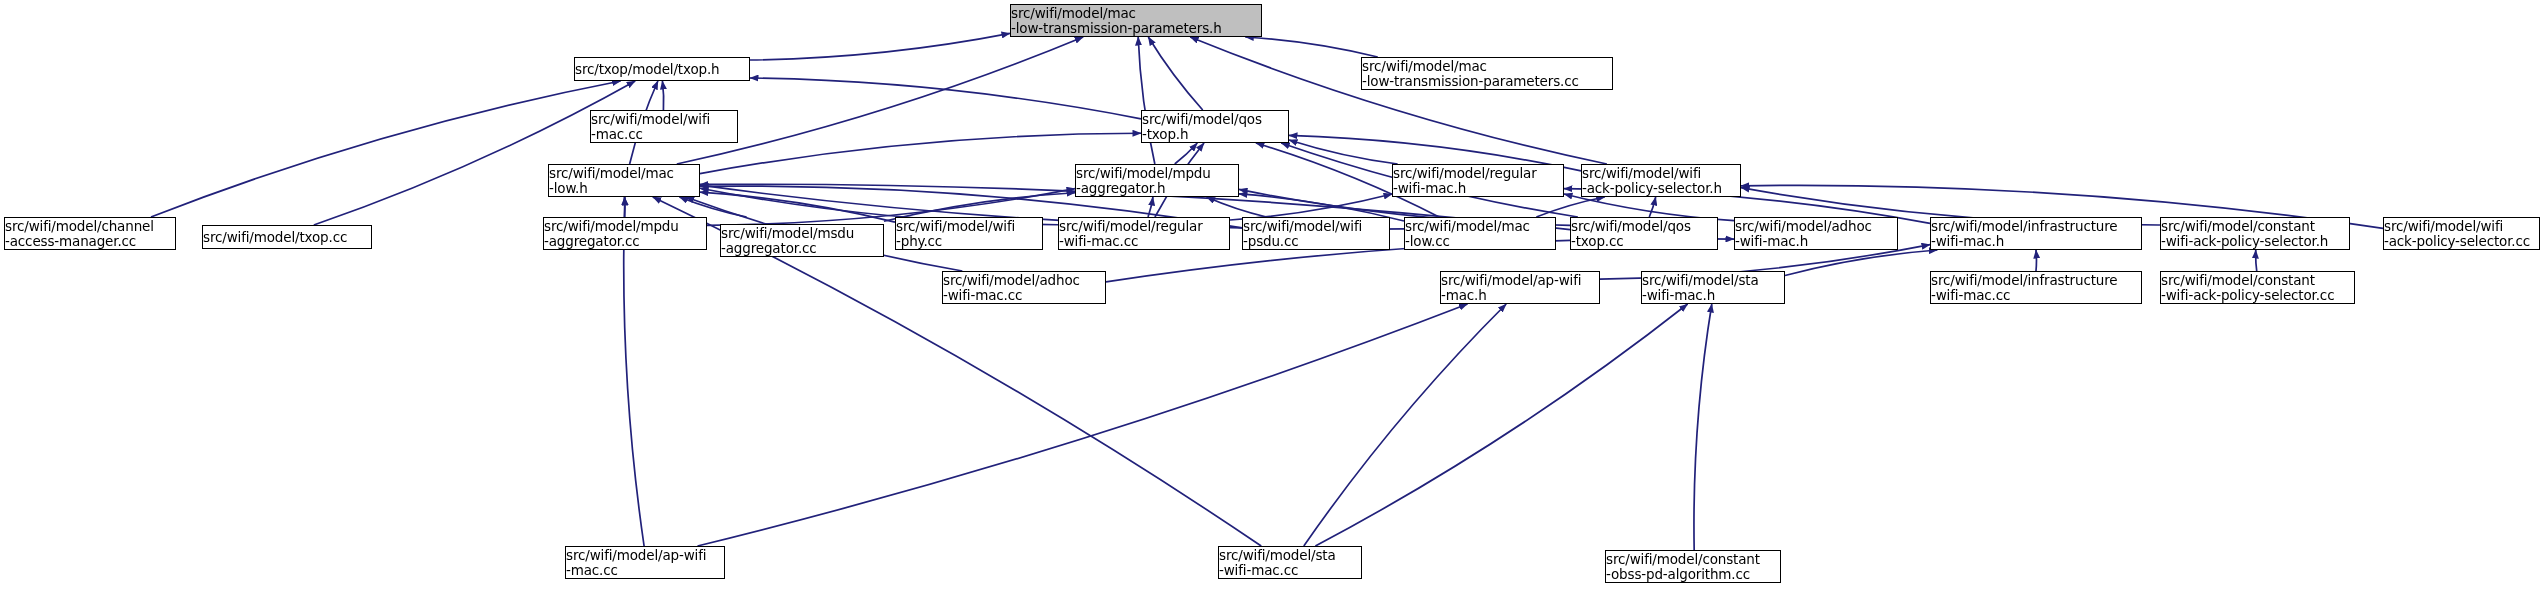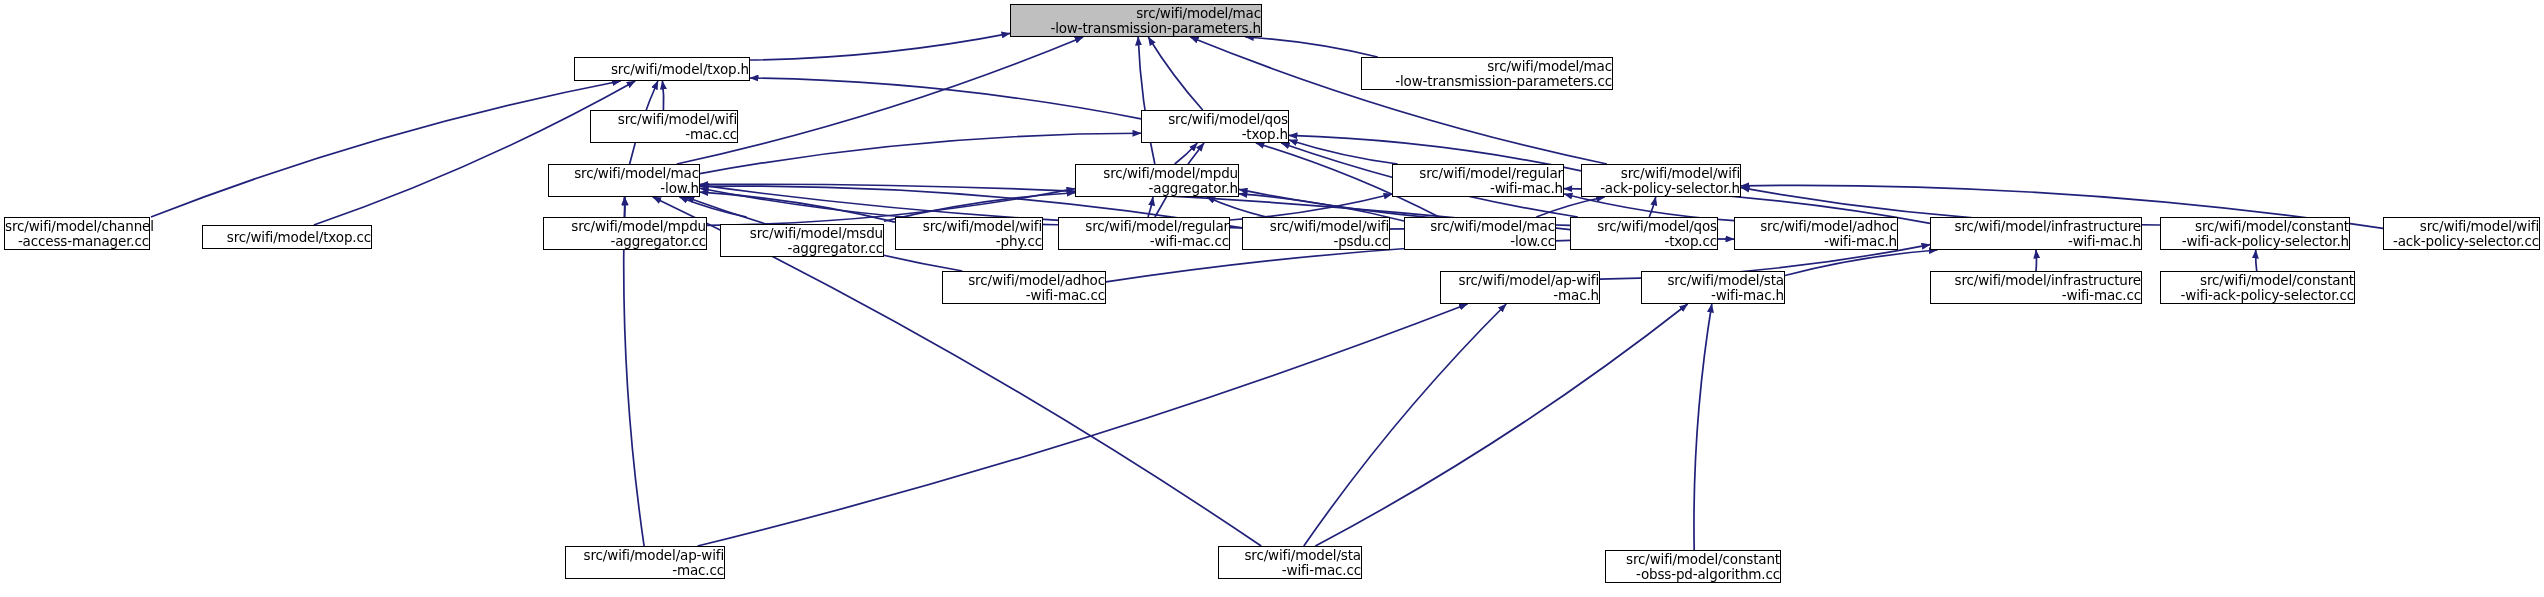--- a/index.html
+++ b/index.html
@@ -31,21 +31,21 @@
   }
   .gnode {
     position: absolute;
     box-sizing: border-box;
     border: 1px solid #000000;
     background: #ffffff;
     color: #000000;
     display: flex;
     align-items: center;
     justify-content: center;
-    text-align: right;
+    text-align: left;
     font-size: 13.5px;
     line-height: 15px;
     letter-spacing: -0.15px;
     white-space: pre;
     cursor: pointer;
   }
   .gnode.root {
     background: #bfbfbf;
     border: 1px solid #000000;
   }
@@ -114,34 +114,34 @@
       <path d="M697.5,546 Q1090.2954915152502,449.80383663943263 1467.5,304" fill="none" stroke="#21217a" stroke-width="1.7" marker-end="url(#arrowhead)"></path>
       <path d="M1303.8,546 Q1394.11,415.892 1506.2,304" fill="none" stroke="#21217a" stroke-width="1.7" marker-end="url(#arrowhead)"></path>
       <path d="M1315.38,546 Q1512.39,441.75079999999997 1687.62,304" fill="none" stroke="#21217a" stroke-width="1.7" marker-end="url(#arrowhead)"></path>
       <path d="M1694.1827956989248,550 Q1691.93,426.2064516129032 1711.8172043010752,304" fill="none" stroke="#21217a" stroke-width="1.7" marker-end="url(#arrowhead)"></path>
     </svg>
   <div id="node-layer">
       <div class="gnode root" style="left: 1010px; top: 4px; width: 252px; height: 33px;"><span class="lbl">src/wifi/model/mac
 -low-transmission-parameters.h</span></div>
       <div class="gnode" style="left: 1361px; top: 57px; width: 252px; height: 33px;"><span class="lbl">src/wifi/model/mac
 -low-transmission-parameters.cc</span></div>
-      <div class="gnode" style="left: 574px; top: 57px; width: 176px; height: 24px;"><span class="lbl">src/wifi/model/txop.h</span></div>
+      <div class="gnode" style="left: 574px; top: 57px; width: 176px; height: 24px;"><span class="lbl">src/txop/model/txop.h</span></div>
       <div class="gnode" style="left: 590px; top: 110px; width: 148px; height: 33px;"><span class="lbl">src/wifi/model/wifi
 -mac.cc</span></div>
       <div class="gnode" style="left: 1141px; top: 110px; width: 148px; height: 33px;"><span class="lbl">src/wifi/model/qos
 -txop.h</span></div>
       <div class="gnode" style="left: 548px; top: 164px; width: 152px; height: 33px;"><span class="lbl">src/wifi/model/mac
 -low.h</span></div>
       <div class="gnode" style="left: 1075px; top: 164px; width: 164px; height: 33px;"><span class="lbl">src/wifi/model/mpdu
 -aggregator.h</span></div>
       <div class="gnode" style="left: 1392px; top: 164px; width: 172px; height: 33px;"><span class="lbl">src/wifi/model/regular
 -wifi-mac.h</span></div>
       <div class="gnode" style="left: 1581px; top: 164px; width: 160px; height: 33px;"><span class="lbl">src/wifi/model/wifi
 -ack-policy-selector.h</span></div>
-      <div class="gnode" style="left: 4px; top: 217px; width: 146px; height: 33px;"><span class="lbl">src/wifi/model/channel
+      <div class="gnode" style="left: 4px; top: 217px; width: 172px; height: 33px;"><span class="lbl">src/wifi/model/channel
 -access-manager.cc</span></div>
       <div class="gnode" style="left: 202px; top: 225px; width: 170px; height: 24px;"><span class="lbl">src/wifi/model/txop.cc</span></div>
       <div class="gnode" style="left: 543px; top: 217px; width: 164px; height: 33px;"><span class="lbl">src/wifi/model/mpdu
 -aggregator.cc</span></div>
       <div class="gnode" style="left: 720px; top: 224px; width: 164px; height: 33px;"><span class="lbl">src/wifi/model/msdu
 -aggregator.cc</span></div>
       <div class="gnode" style="left: 895px; top: 217px; width: 148px; height: 33px;"><span class="lbl">src/wifi/model/wifi
 -phy.cc</span></div>
       <div class="gnode" style="left: 1058px; top: 217px; width: 172px; height: 33px;"><span class="lbl">src/wifi/model/regular
 -wifi-mac.cc</span></div>

